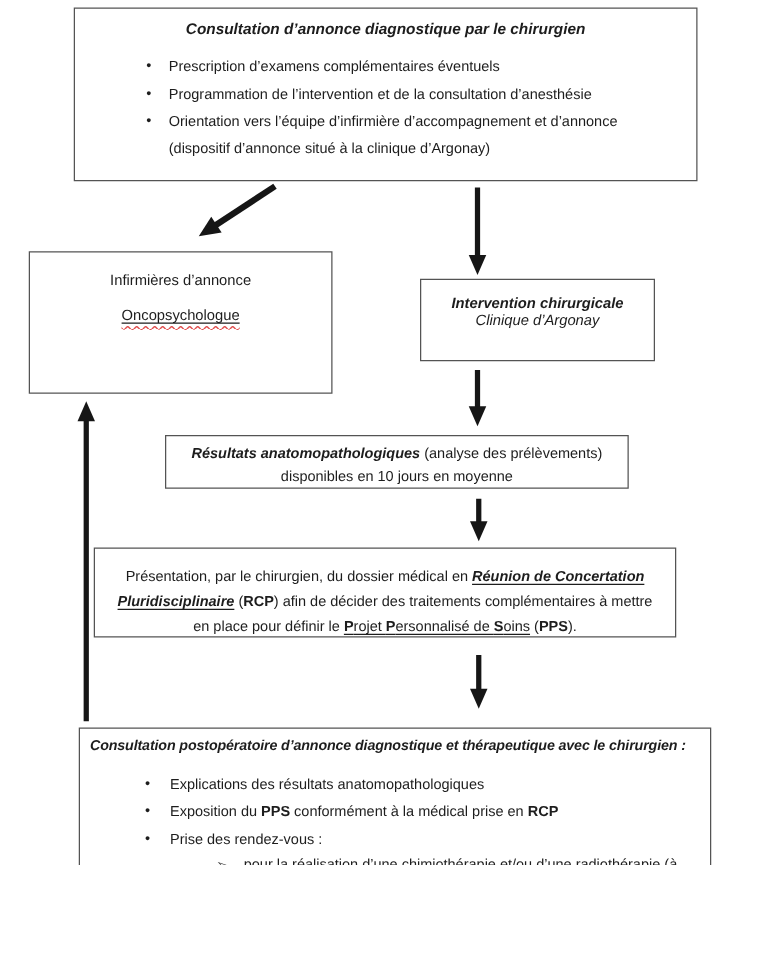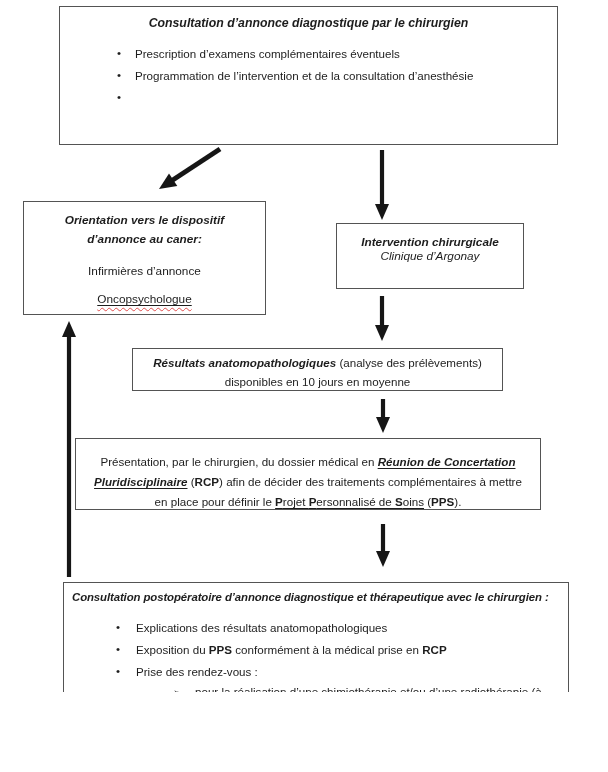--- a/index.html
+++ b/index.html
@@ -91,26 +91,26 @@
       <li>
         <span class="blt">•</span>
         <span>Prescription d’examens complémentaires éventuels</span>
       </li>
       <li>
         <span class="blt">•</span>
         <span>Programmation de l’intervention et  de la consultation d’anesthésie</span>
       </li>
       <li>
         <span class="blt">•</span>
+        <span>Orientation vers l’équipe d’infirmière d’accompagnement et d’annonce (dispositif d’annonce situé à la clinique d’Argonay)</span>
       </li>
     </ul>
   </div>
 
   <div class="box box-orient">
-    <div class="btitle">Orientation vers le dispositif d’annonce au caner:</div>
     <div class="line1">Infirmières d’annonce</div>
     <div class="line2"><span class="u"><span class="sq">Oncopsychologue</span></span></div>
   </div>
 
   <div class="box box-interv">
     <div class="btitle">Intervention chirurgicale</div>
     <div class="bsub">Clinique d’Argonay</div>
   </div>
 
   <div class="box box-result">

